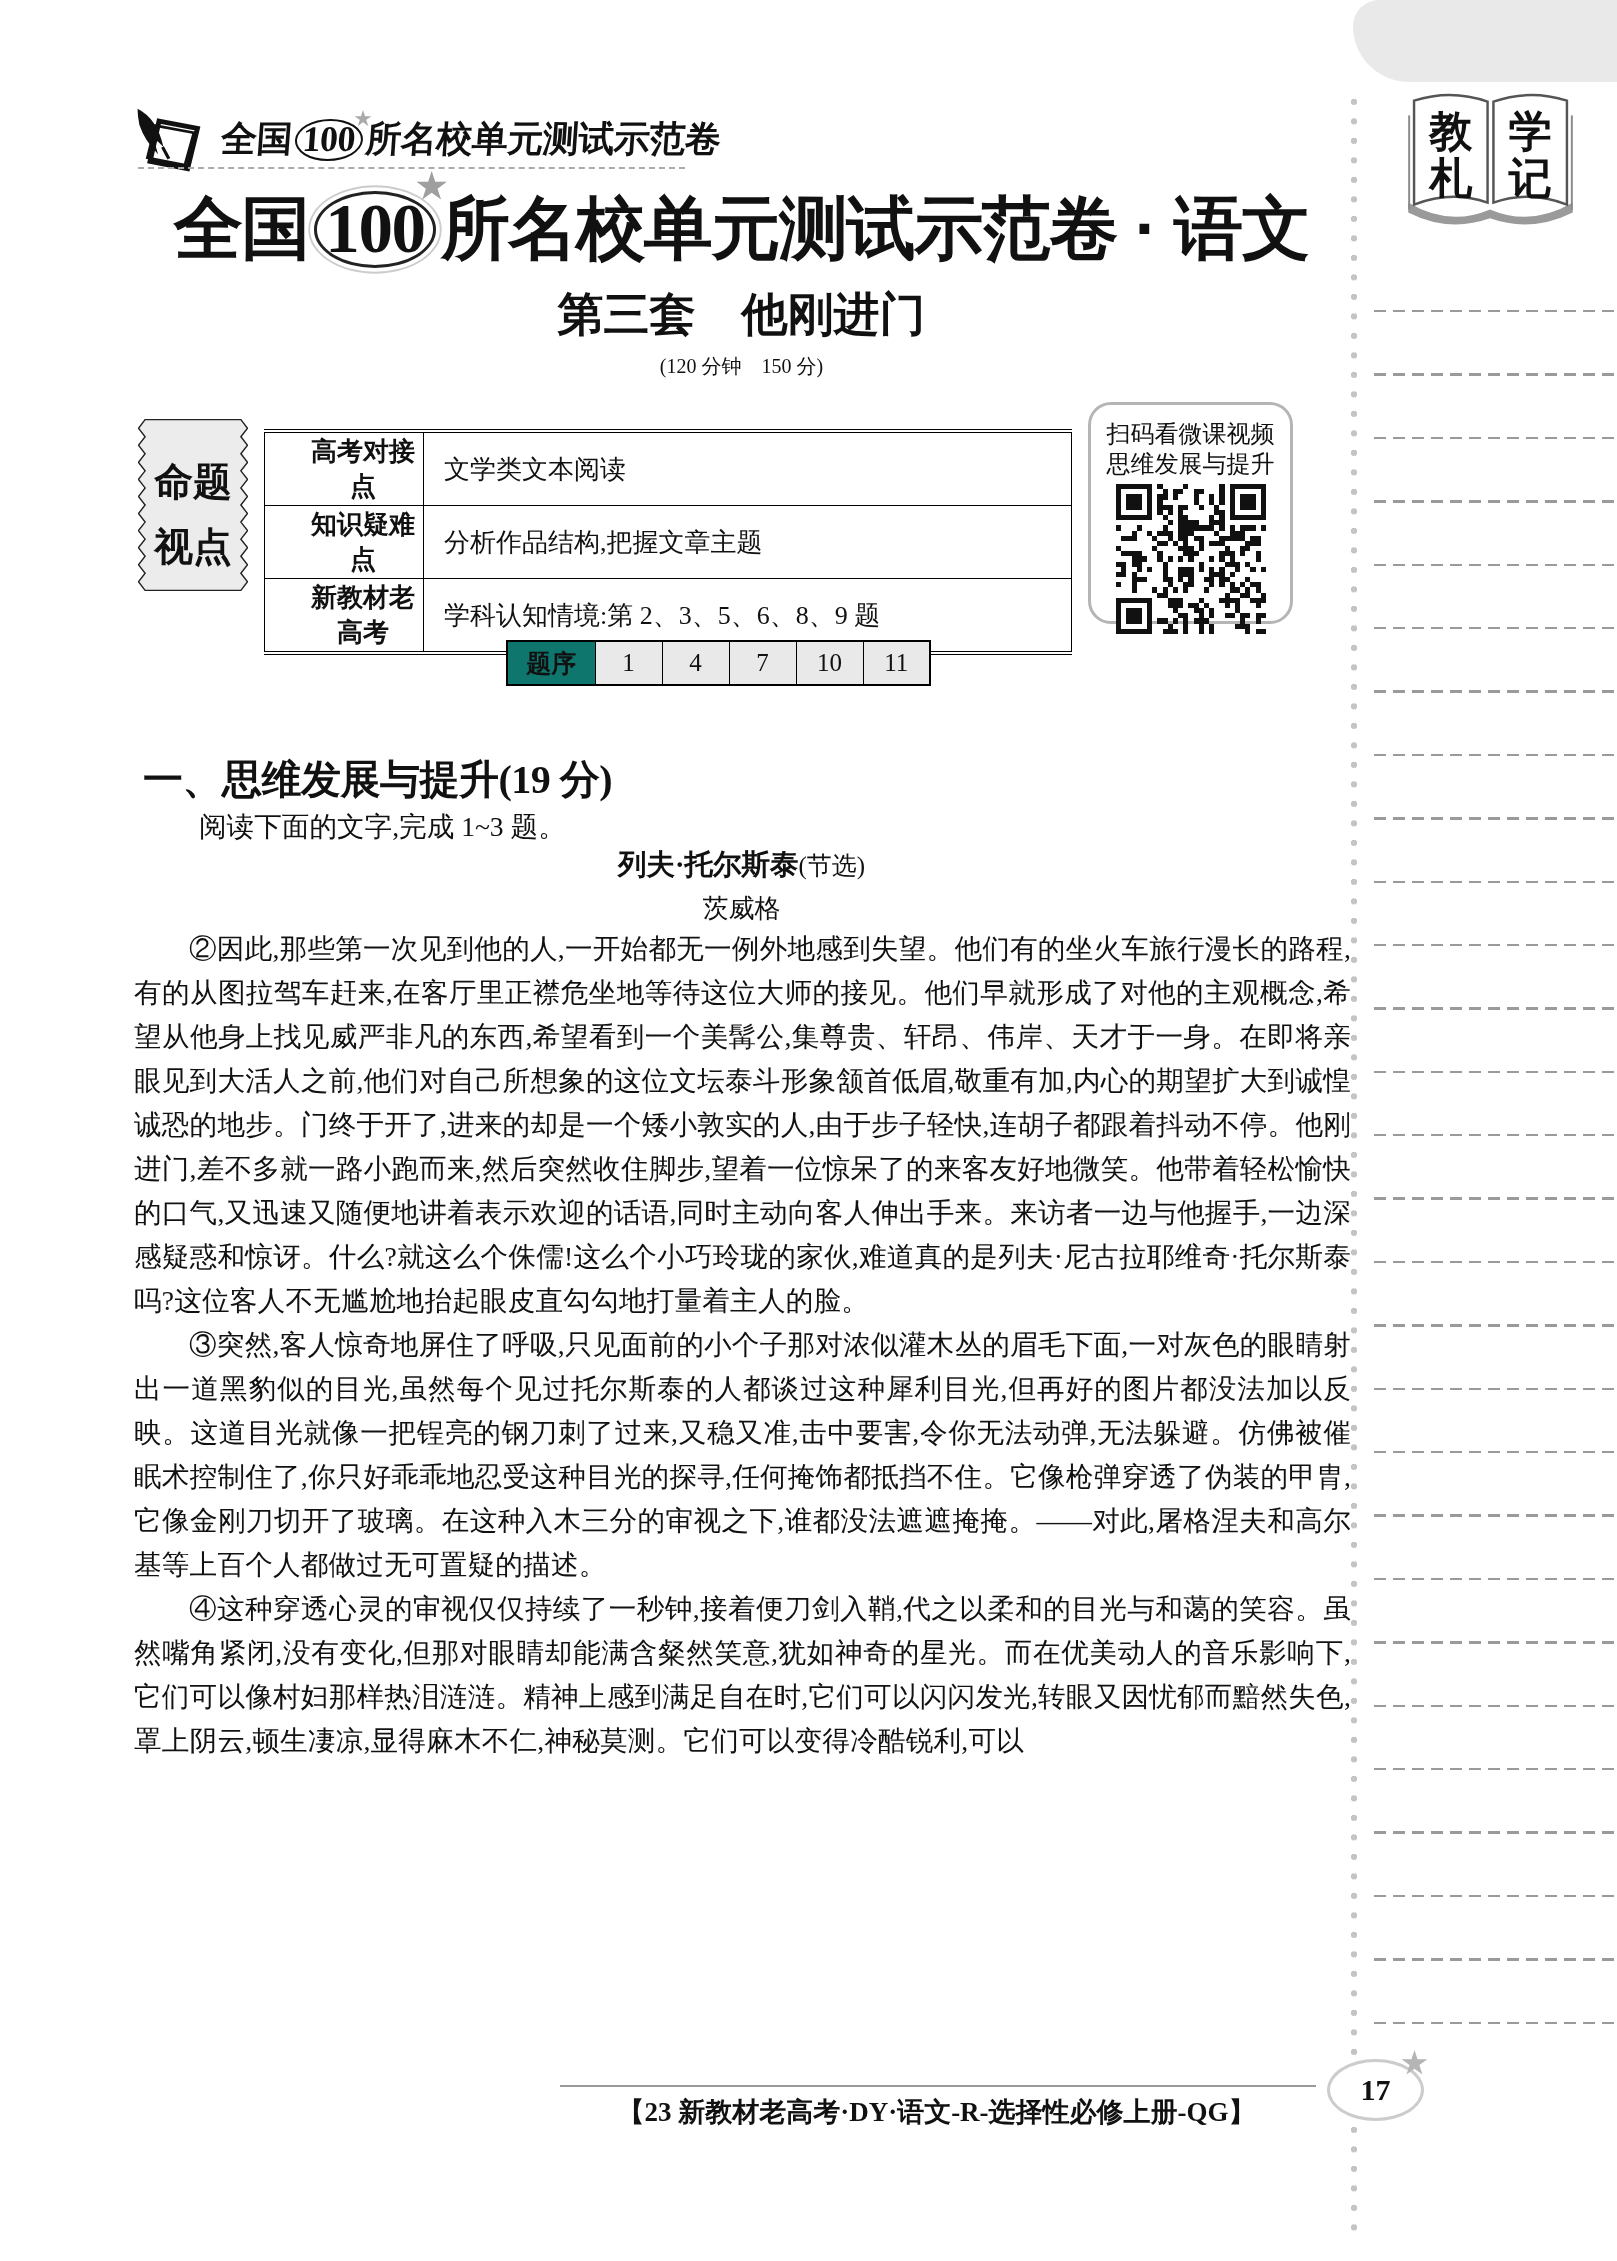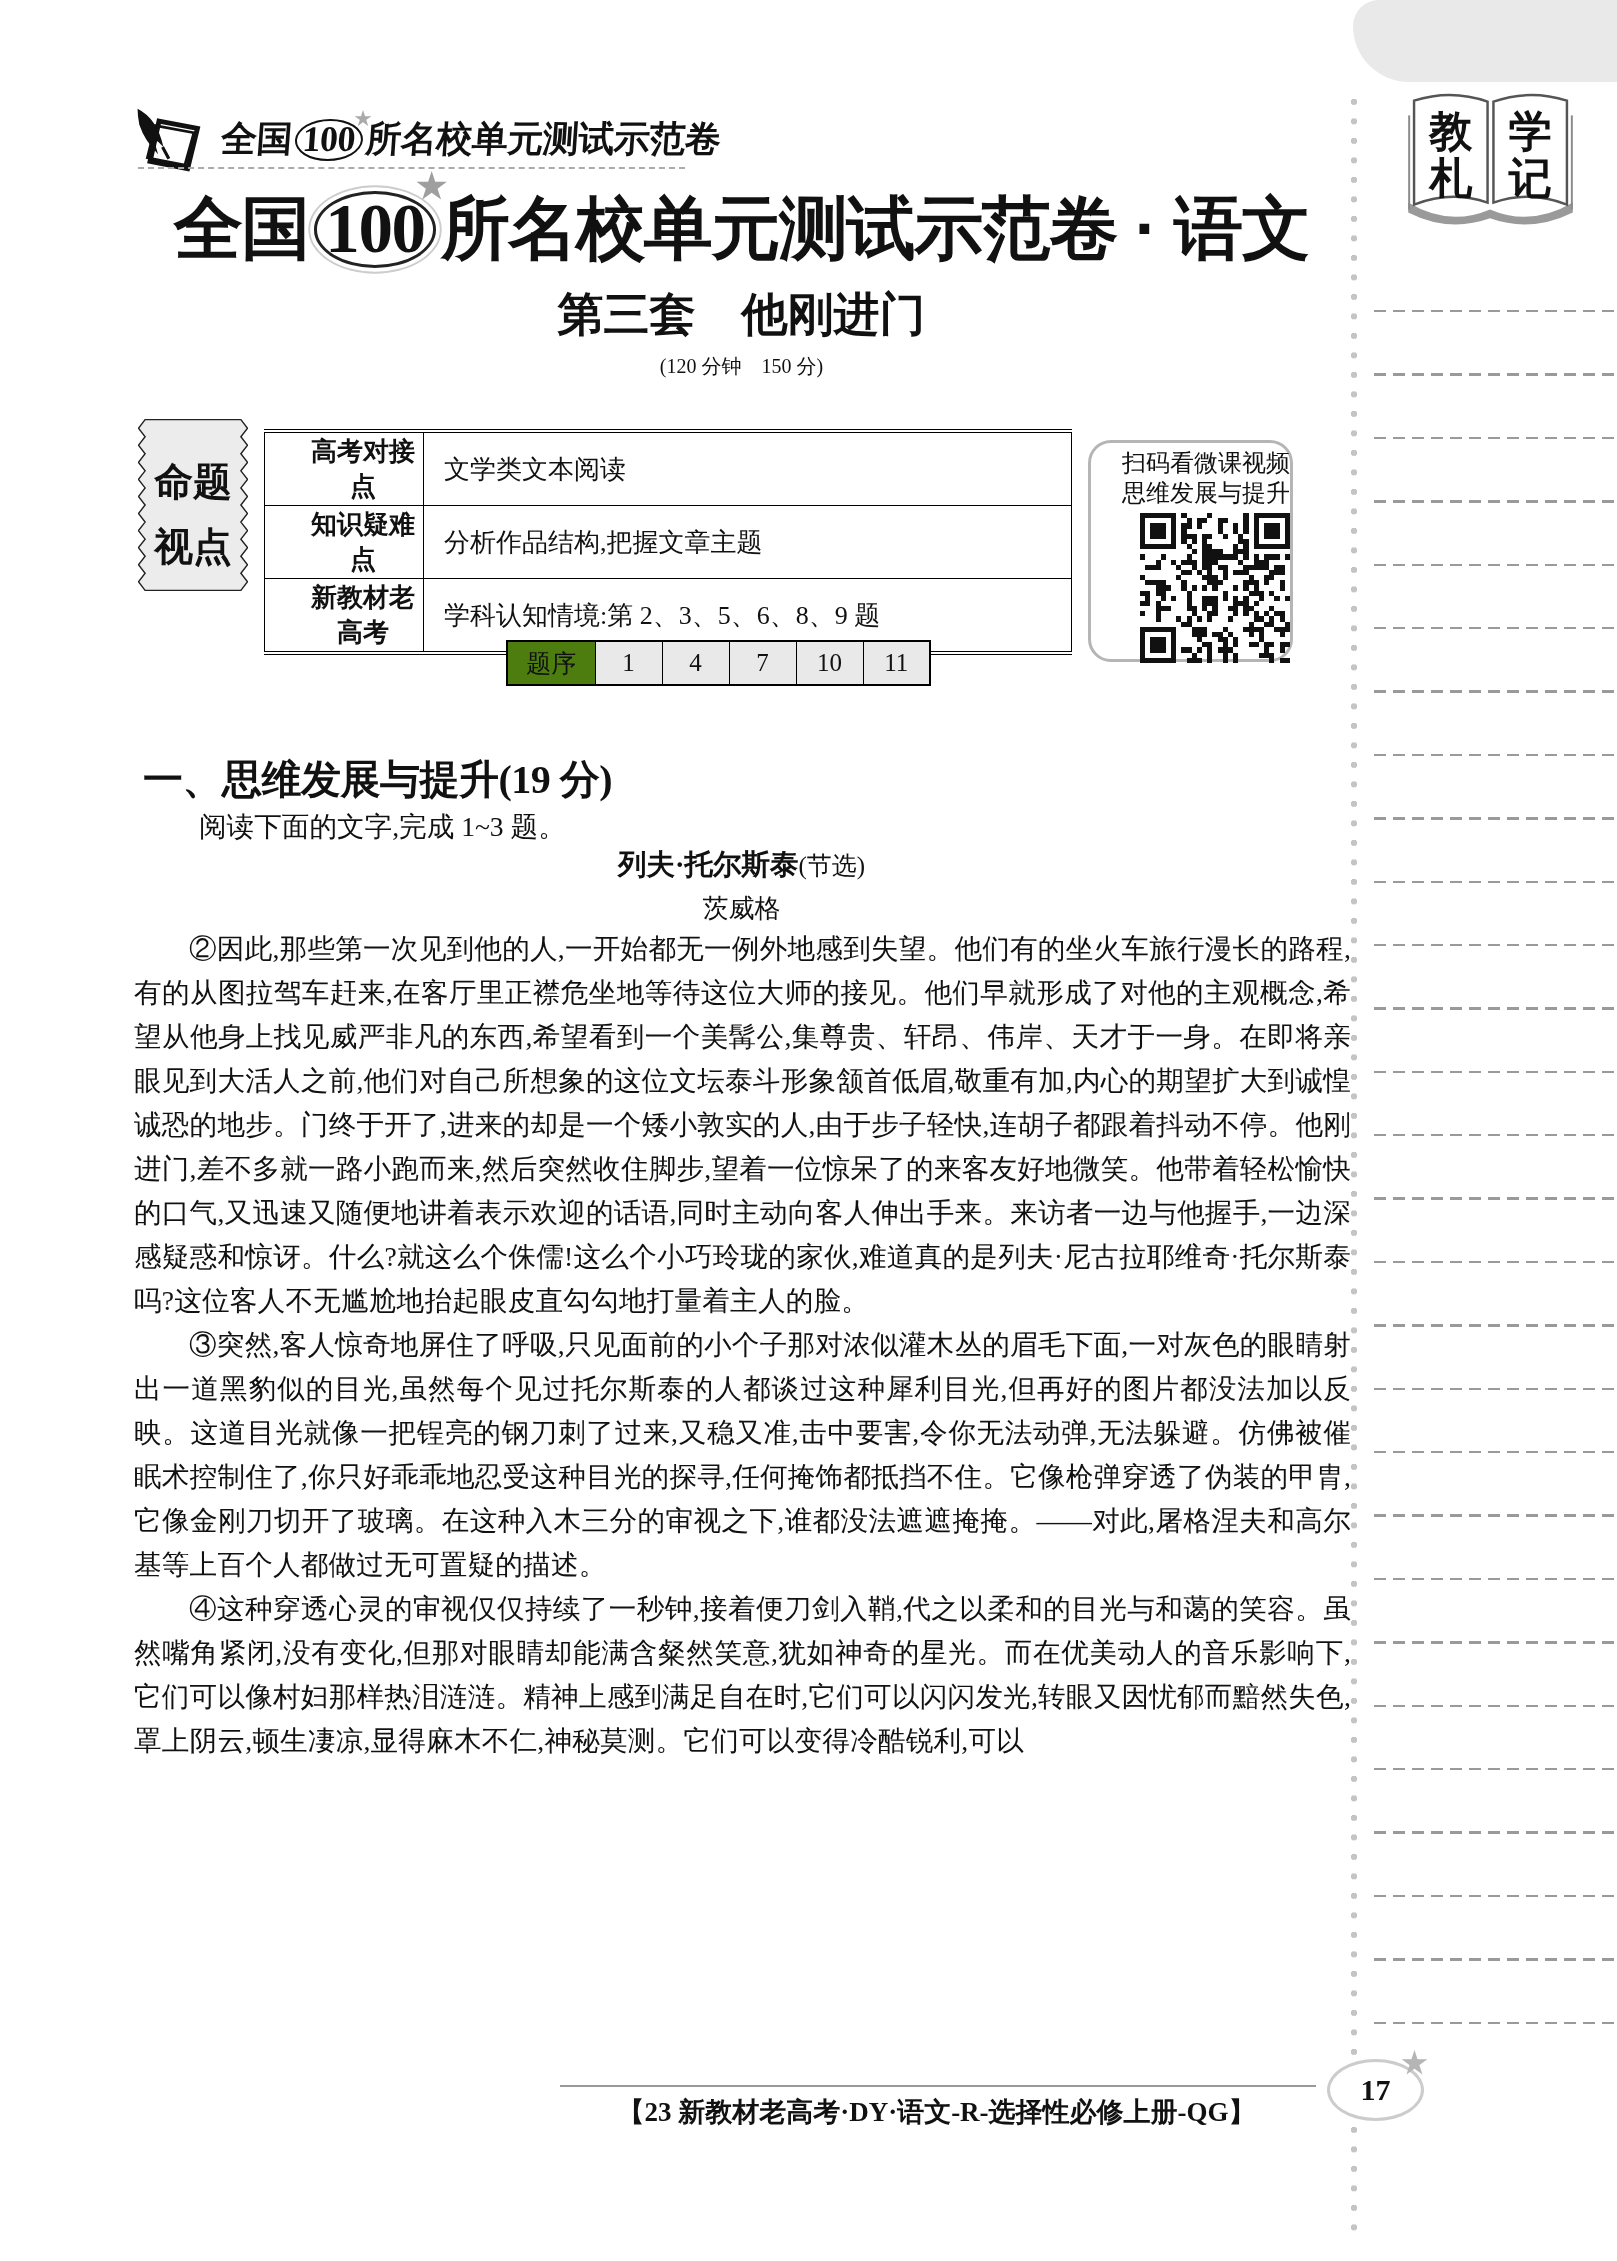--- a/index.html
+++ b/index.html
@@ -73,35 +73,35 @@
   .vp-table td{border:1.4px solid #000;height:53px;box-sizing:border-box;}
   .vp-key{
     width:159px;text-align:center;font-weight:bold;font-size:26px;
     font-family:"Liberation Sans",sans-serif;
     padding-left:39px;
   }
   .vp-val{padding-left:20px;font-size:26px;}
   .qr-box{
     position:absolute;left:1088px;top:402px;width:205px;height:222px;
     border:3.3px solid #b5b5b5;border-radius:23px;box-sizing:border-box;
-    text-align:right;padding-top:5px;margin-top:38px;
+    text-align:center;padding-top:14px;
   }
   .qr-box .qr-line{font-size:24px;line-height:30px;font-family:"Liberation Sans",sans-serif;}
   .qr-box svg{margin-top:4.8px;}
   
   .ans-table{
     position:absolute;left:506px;top:640px;border-collapse:collapse;table-layout:fixed;
     border:2.4px solid #000;
   }
   .ans-table td{
     border:1.4px solid #000;height:44px;text-align:center;vertical-align:middle;
     font-size:25px;box-sizing:border-box;
   }
   .ans-table td.lbl{
-    width:88px;background:#4d7c0f;font-weight:normal;
+    width:88px;background:#0f766e;font-weight:bold;
     font-family:"Liberation Sans",sans-serif;
     margin-top:16px;
   }
   .ans-table td.num{width:67px;background:#e9e9e9;}
   .ans-table td.ltr{width:67px;font-weight:bold;font-size:27px;}
   
   .section-heading{
     position:absolute;left:143px;top:752px;font-weight:bold;font-size:40px;
     font-family:Liberation Serif, serif;letter-spacing:-0.5px;
   }

